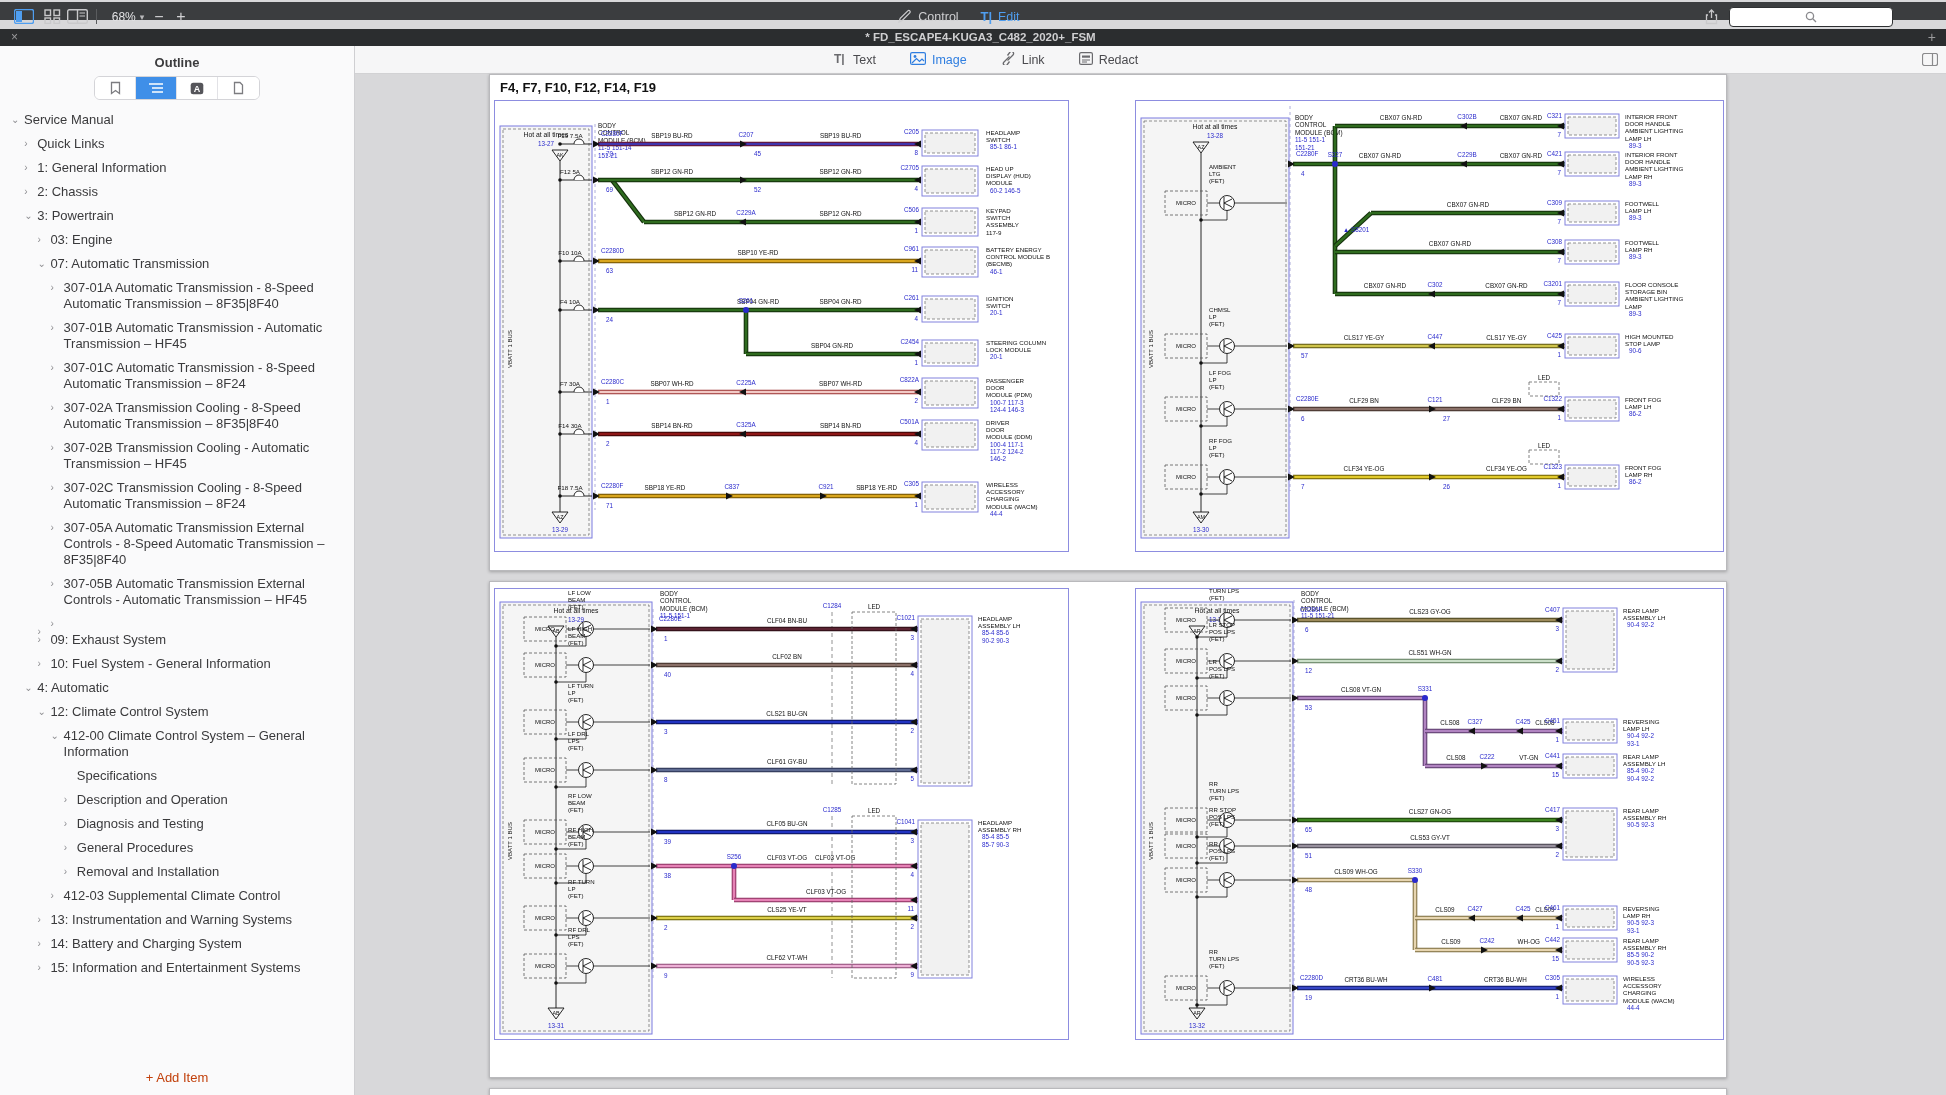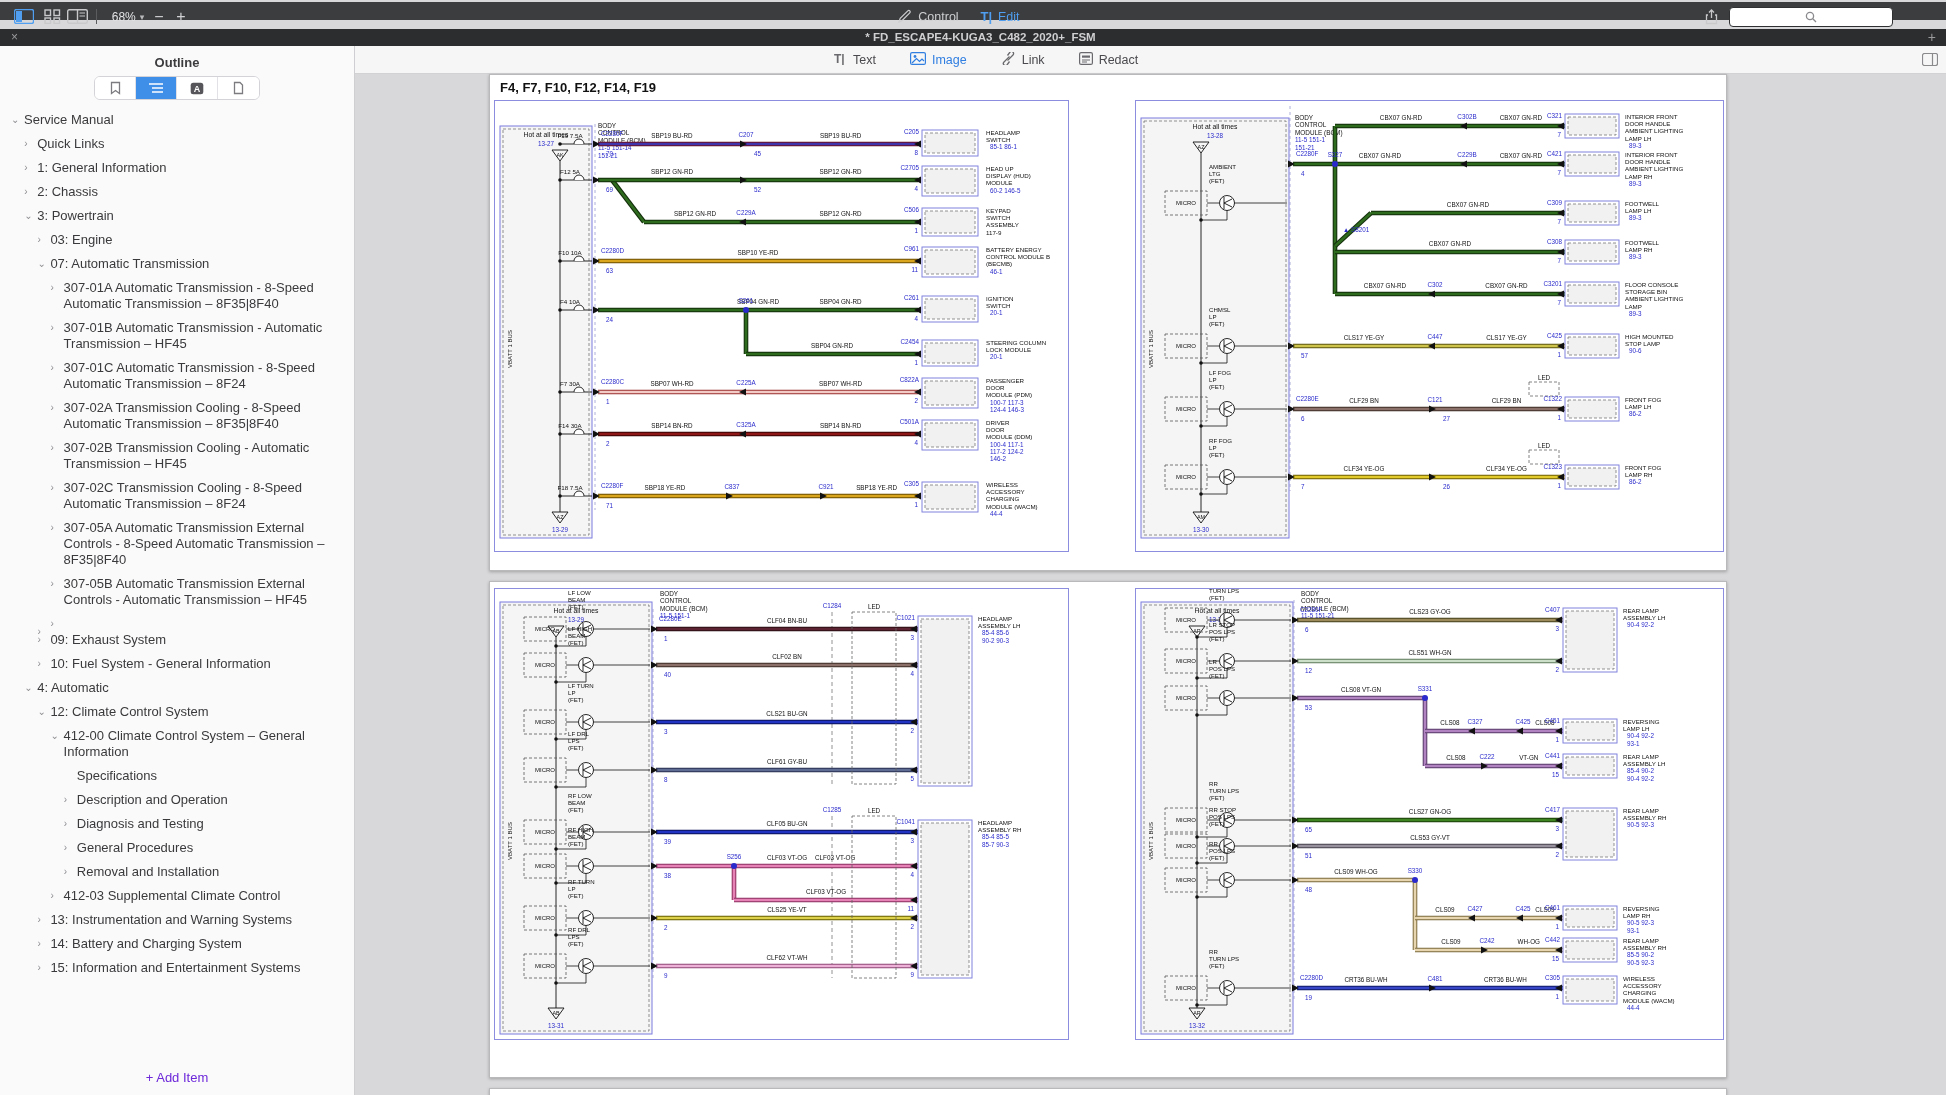--- a/index.html
+++ b/index.html
@@ -23,21 +23,21 @@
   
   .sidebar{position:absolute;left:0;top:46px;width:354px;bottom:0;background:#fafafb;border-right:1px solid #cfcfd2;}
   .sb-title{margin-top:9px;text-align:center;font-size:13px;font-weight:bold;color:#3c3c3e;}
   .seg{position:absolute;left:50%;transform:translateX(-50%);top:30px;display:flex;border:1px solid #d4d4d8;border-radius:6px;background:#fff;overflow:hidden;}
   .seg button{width:41px;height:22px;border:none;background:#fff;border-right:1px solid #e2e2e6;display:flex;align-items:center;justify-content:center;padding:0;}
   .seg button:last-child{border-right:none;}
   .seg button.active{background:#3f8fe8;}
   .tree{position:absolute;left:0;right:0;top:62px;bottom:40px;overflow:hidden;font-size:13px;color:#3a3a3c;}
   .trow{position:relative;padding:4px 10px 4px 0;line-height:16px;}
   .trow .chv{position:absolute;top:4px;color:#8e8e92;font-size:10px;}
-  .add-item{position:absolute;bottom:10px;left:0;right:0;text-align:center;font-size:13px;color:#6d28d9;}
+  .add-item{position:absolute;bottom:10px;left:0;right:0;text-align:center;font-size:13px;color:#c2410c;}
   
   .content{position:absolute;left:355px;top:46px;right:0;bottom:0;background:#d8d8da;}
   .edit-toolbar{position:absolute;left:0;right:0;top:0;height:27px;background:#f6f6f7;border-bottom:1px solid #d2d2d4;}
   .et-items{position:absolute;left:478px;top:0;height:27px;display:flex;align-items:center;gap:34px;}
   .et-item{display:flex;align-items:center;gap:6px;font-size:12.5px;color:#4a4a4e;}
   .et-item.active{color:#2f7ee0;}
   .et-right{position:absolute;right:8px;top:6px;color:#8a8a8c;}
   .canvas{position:absolute;left:0;right:0;top:28px;bottom:0;}
   .page{position:absolute;left:134px;width:1236px;background:#fff;border:1px solid #b9b9bc;box-shadow:0 1px 3px rgba(0,0,0,.25);}
   .page-title{position:absolute;left:10px;top:5px;font-size:13px;font-weight:bold;color:#111;}

